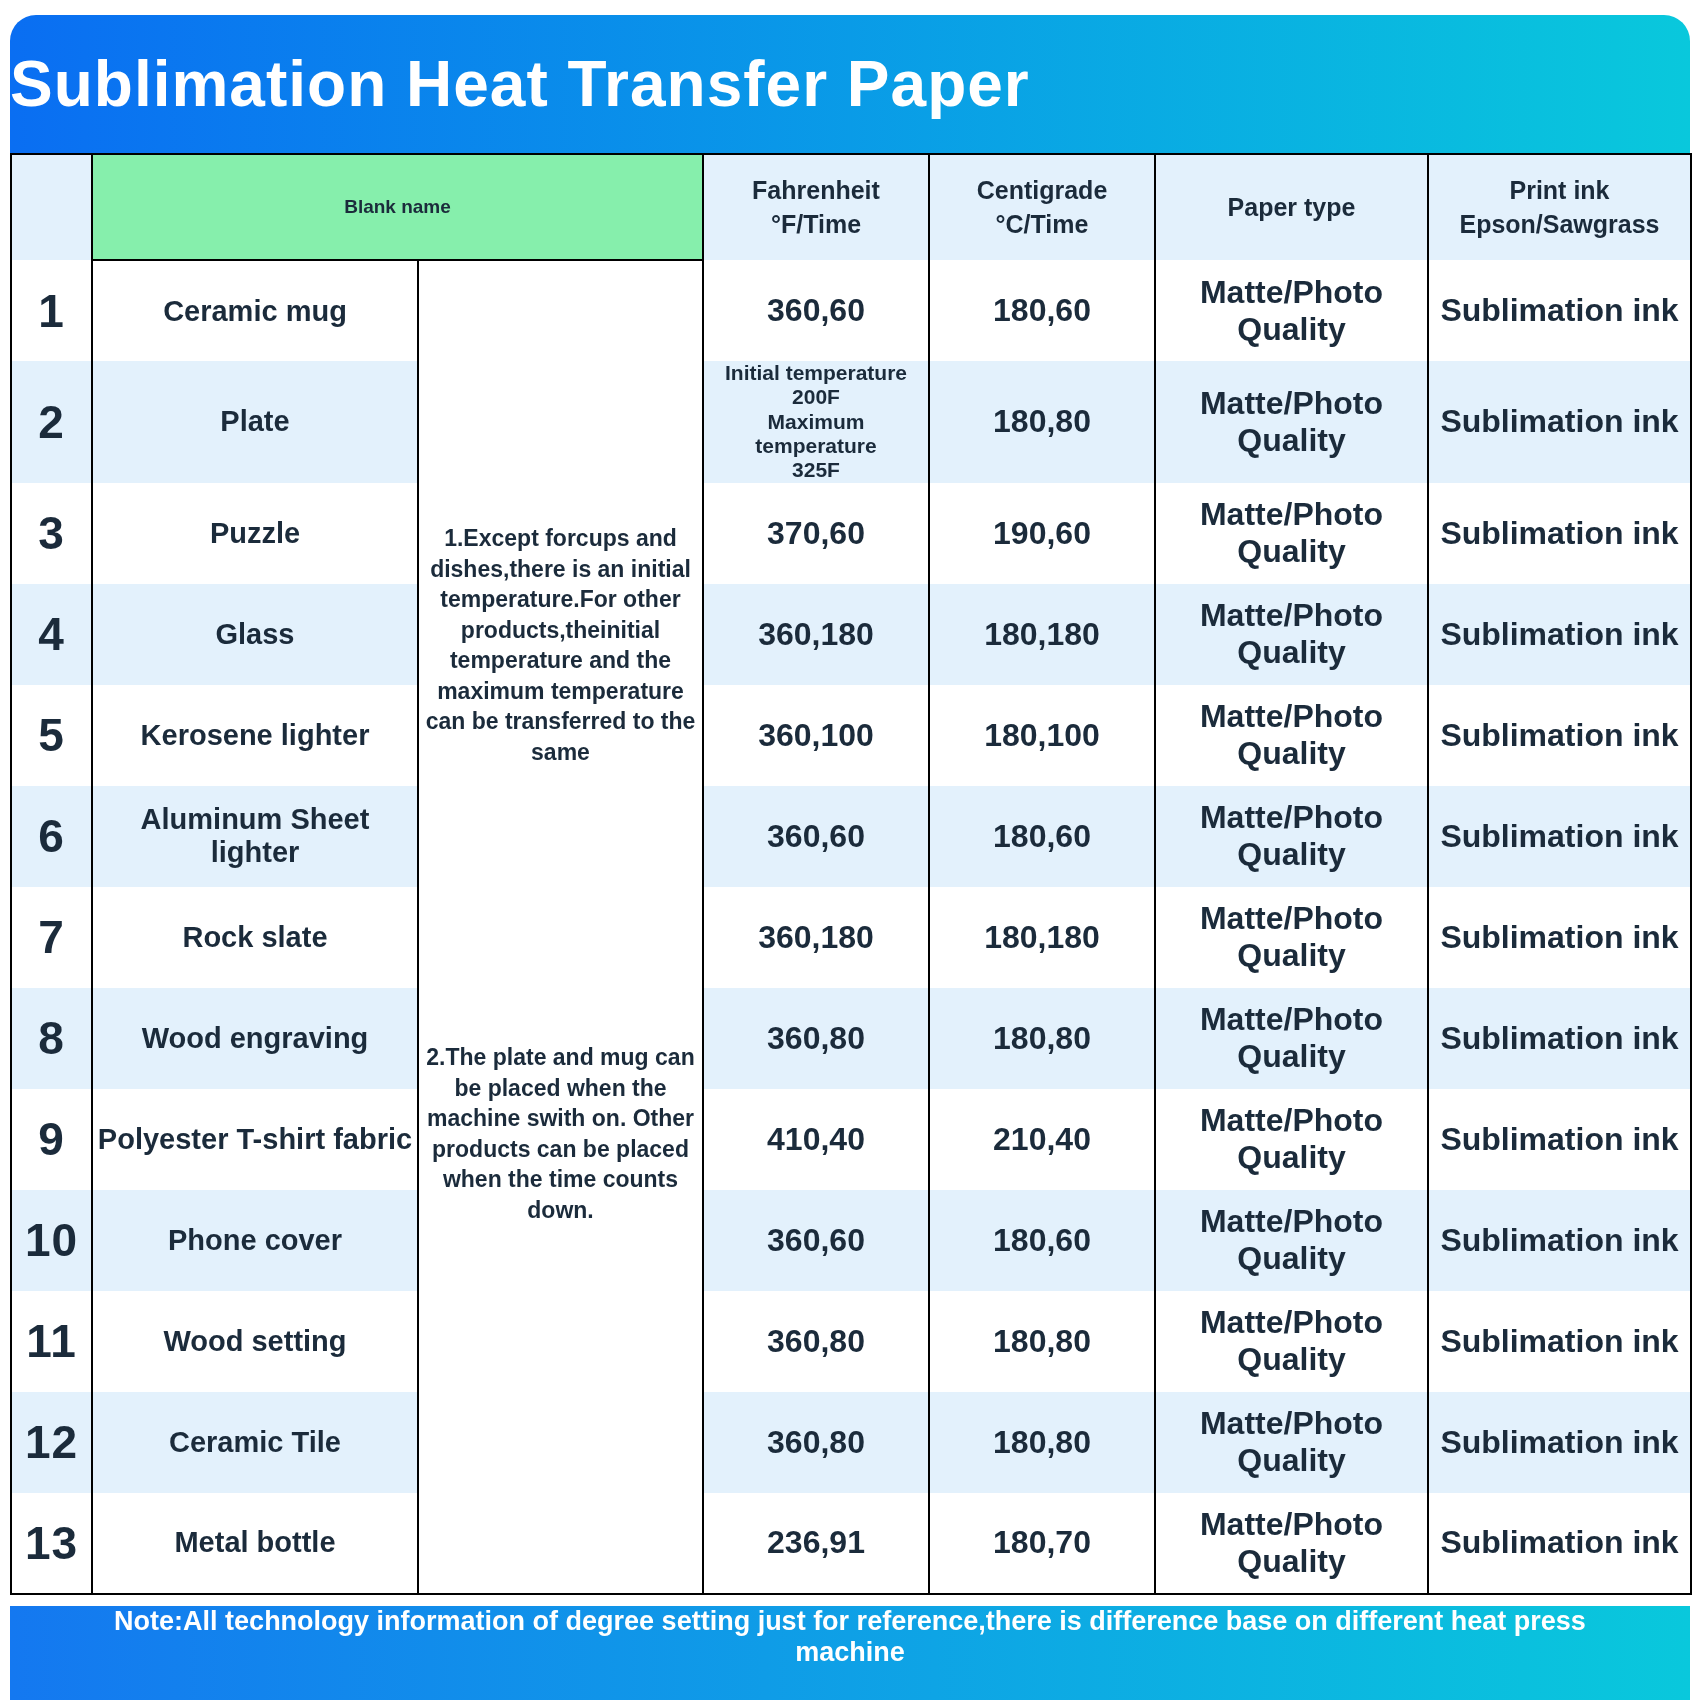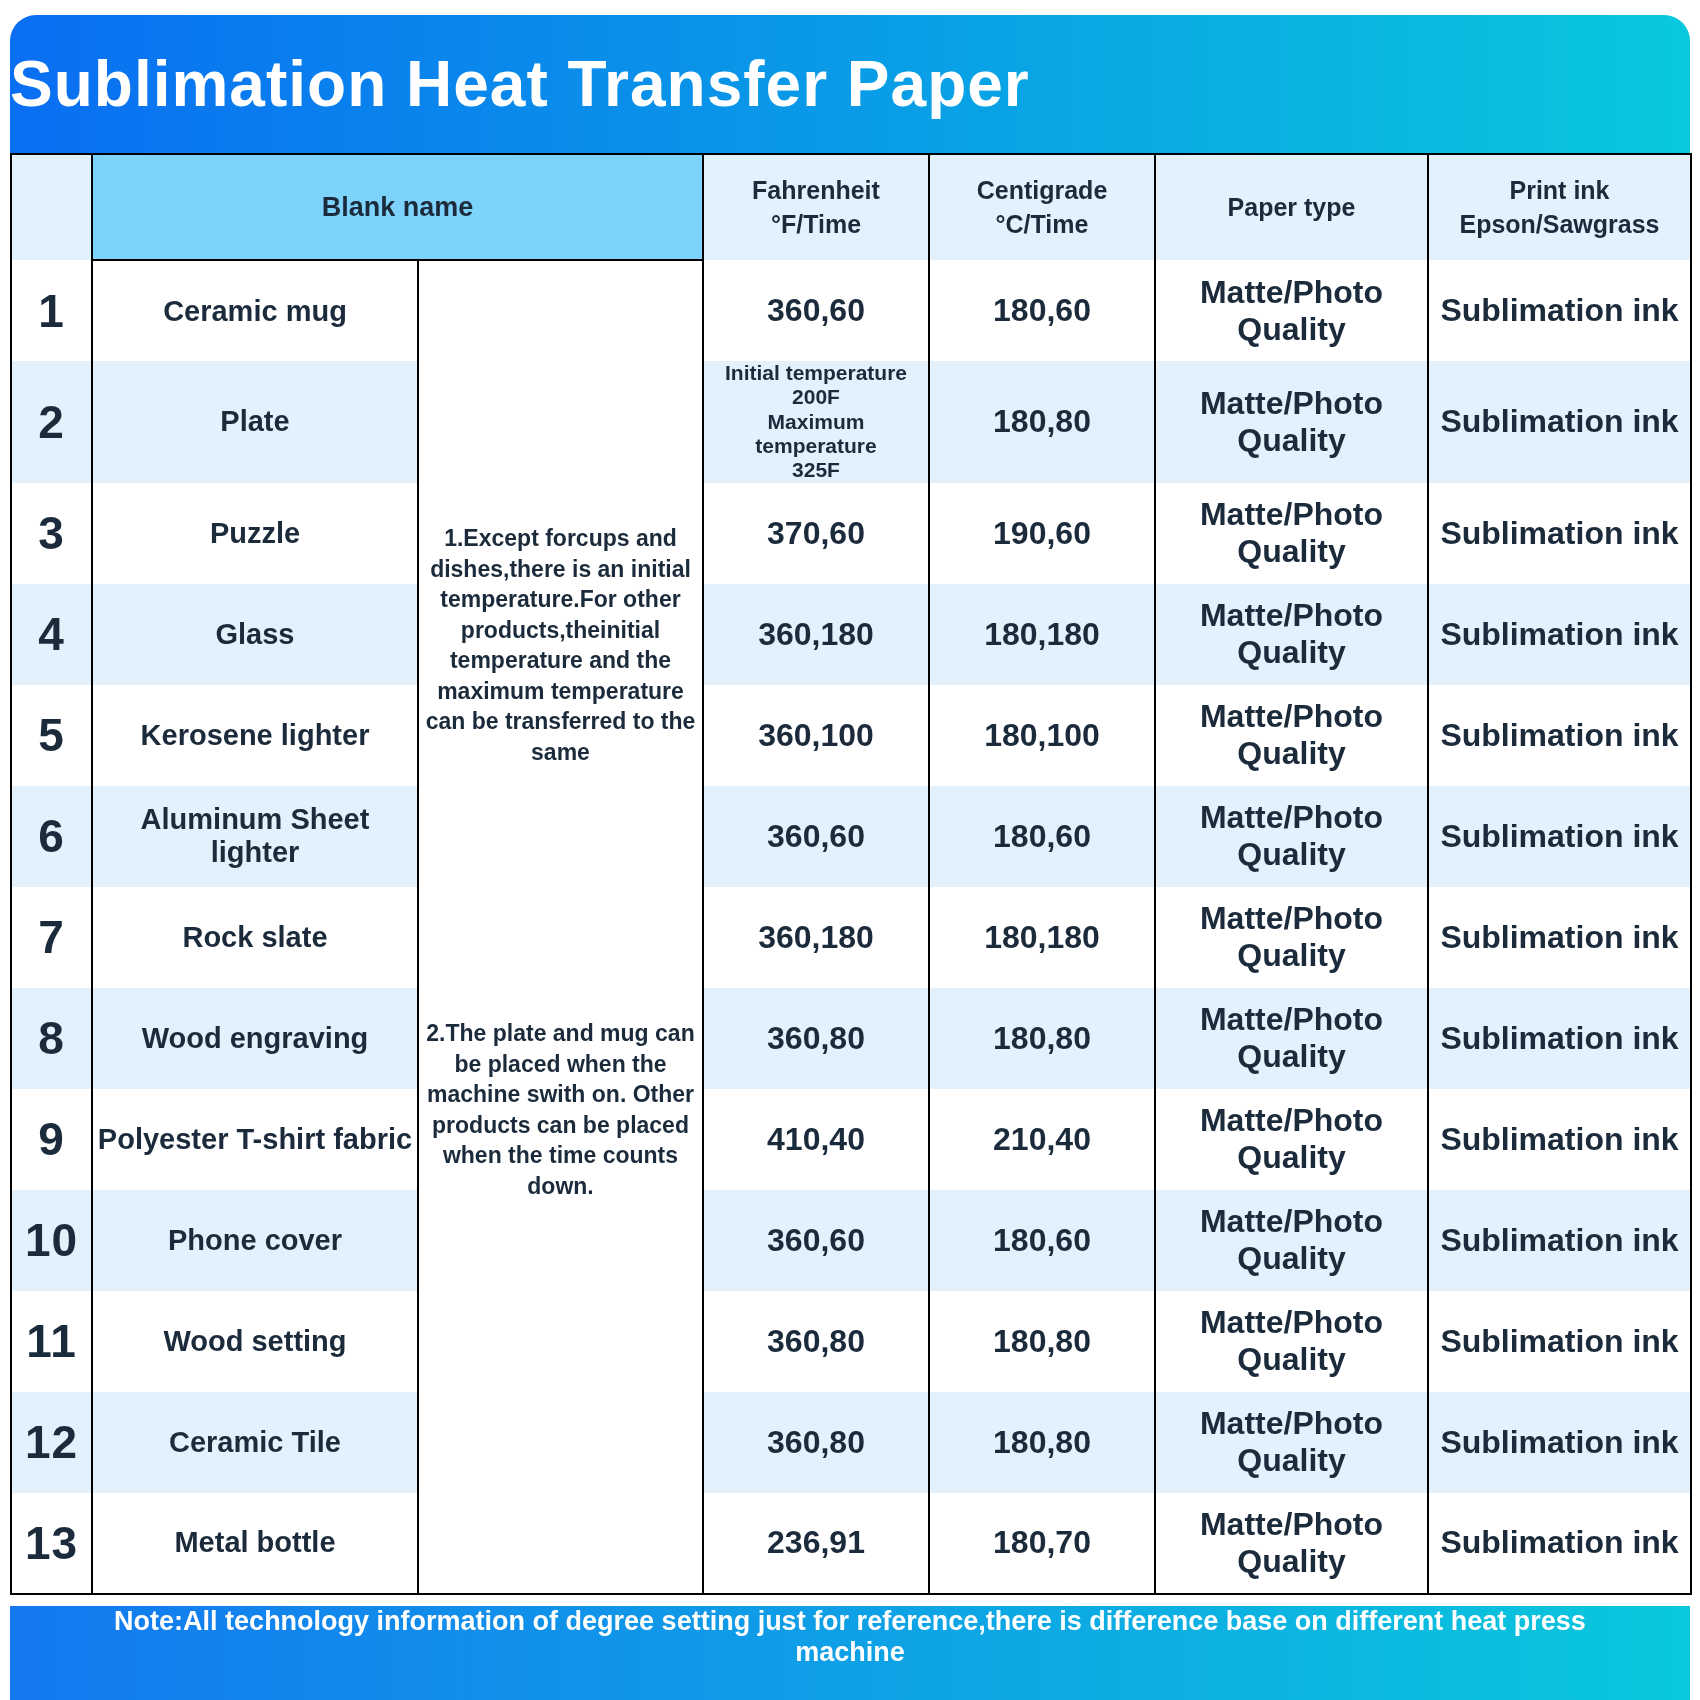--- a/index.html
+++ b/index.html
@@ -48,23 +48,23 @@
     vertical-align:middle;
     font-weight:700;
     overflow:hidden;
   }
   
   td+td, th+th{border-left:2px solid var(--line);}
 
   thead tr{height:106px;}
   thead th{background:var(--row-alt);font-size:25px;line-height:1.35;}
   thead th.blank-name{
-    background:#7dd3fc;
+    background:#86efac;
     border-bottom:2px solid var(--line);
-    font-size:27px;
+    font-size:19px;
   }
   tbody tr{height:101px;}
   tbody tr.alt td{background:var(--row-alt);margin-left:28px;}
   tbody td{background:#ffffff;font-size:27px;}
 
   td.num{font-size:46px;letter-spacing:1px;}
   td.name{font-size:29px;}
   td.val{font-size:32px;}
   td.multi{font-size:21px;line-height:1.16;}
   td.multi .sub-line{font-size:21px;}
@@ -76,21 +76,21 @@
     vertical-align:top;
   }
   .note{
     position:absolute;left:5px;right:5px;
     font-size:23px;
     line-height:1.33;
     font-weight:700;
     text-align:center;
   }
   .note1{top:262px;}
-  .note2{top:757px;}
+  .note2{top:781px;}
 
   
   .footer-banner{
     margin-top:11px;
     height:100px;
     background:linear-gradient(90deg,#1478f0,var(--grad-end));
     display:flex;align-items:flex-start;justify-content:center;
   }
   .footer-banner div{
     color:#ffffff;

